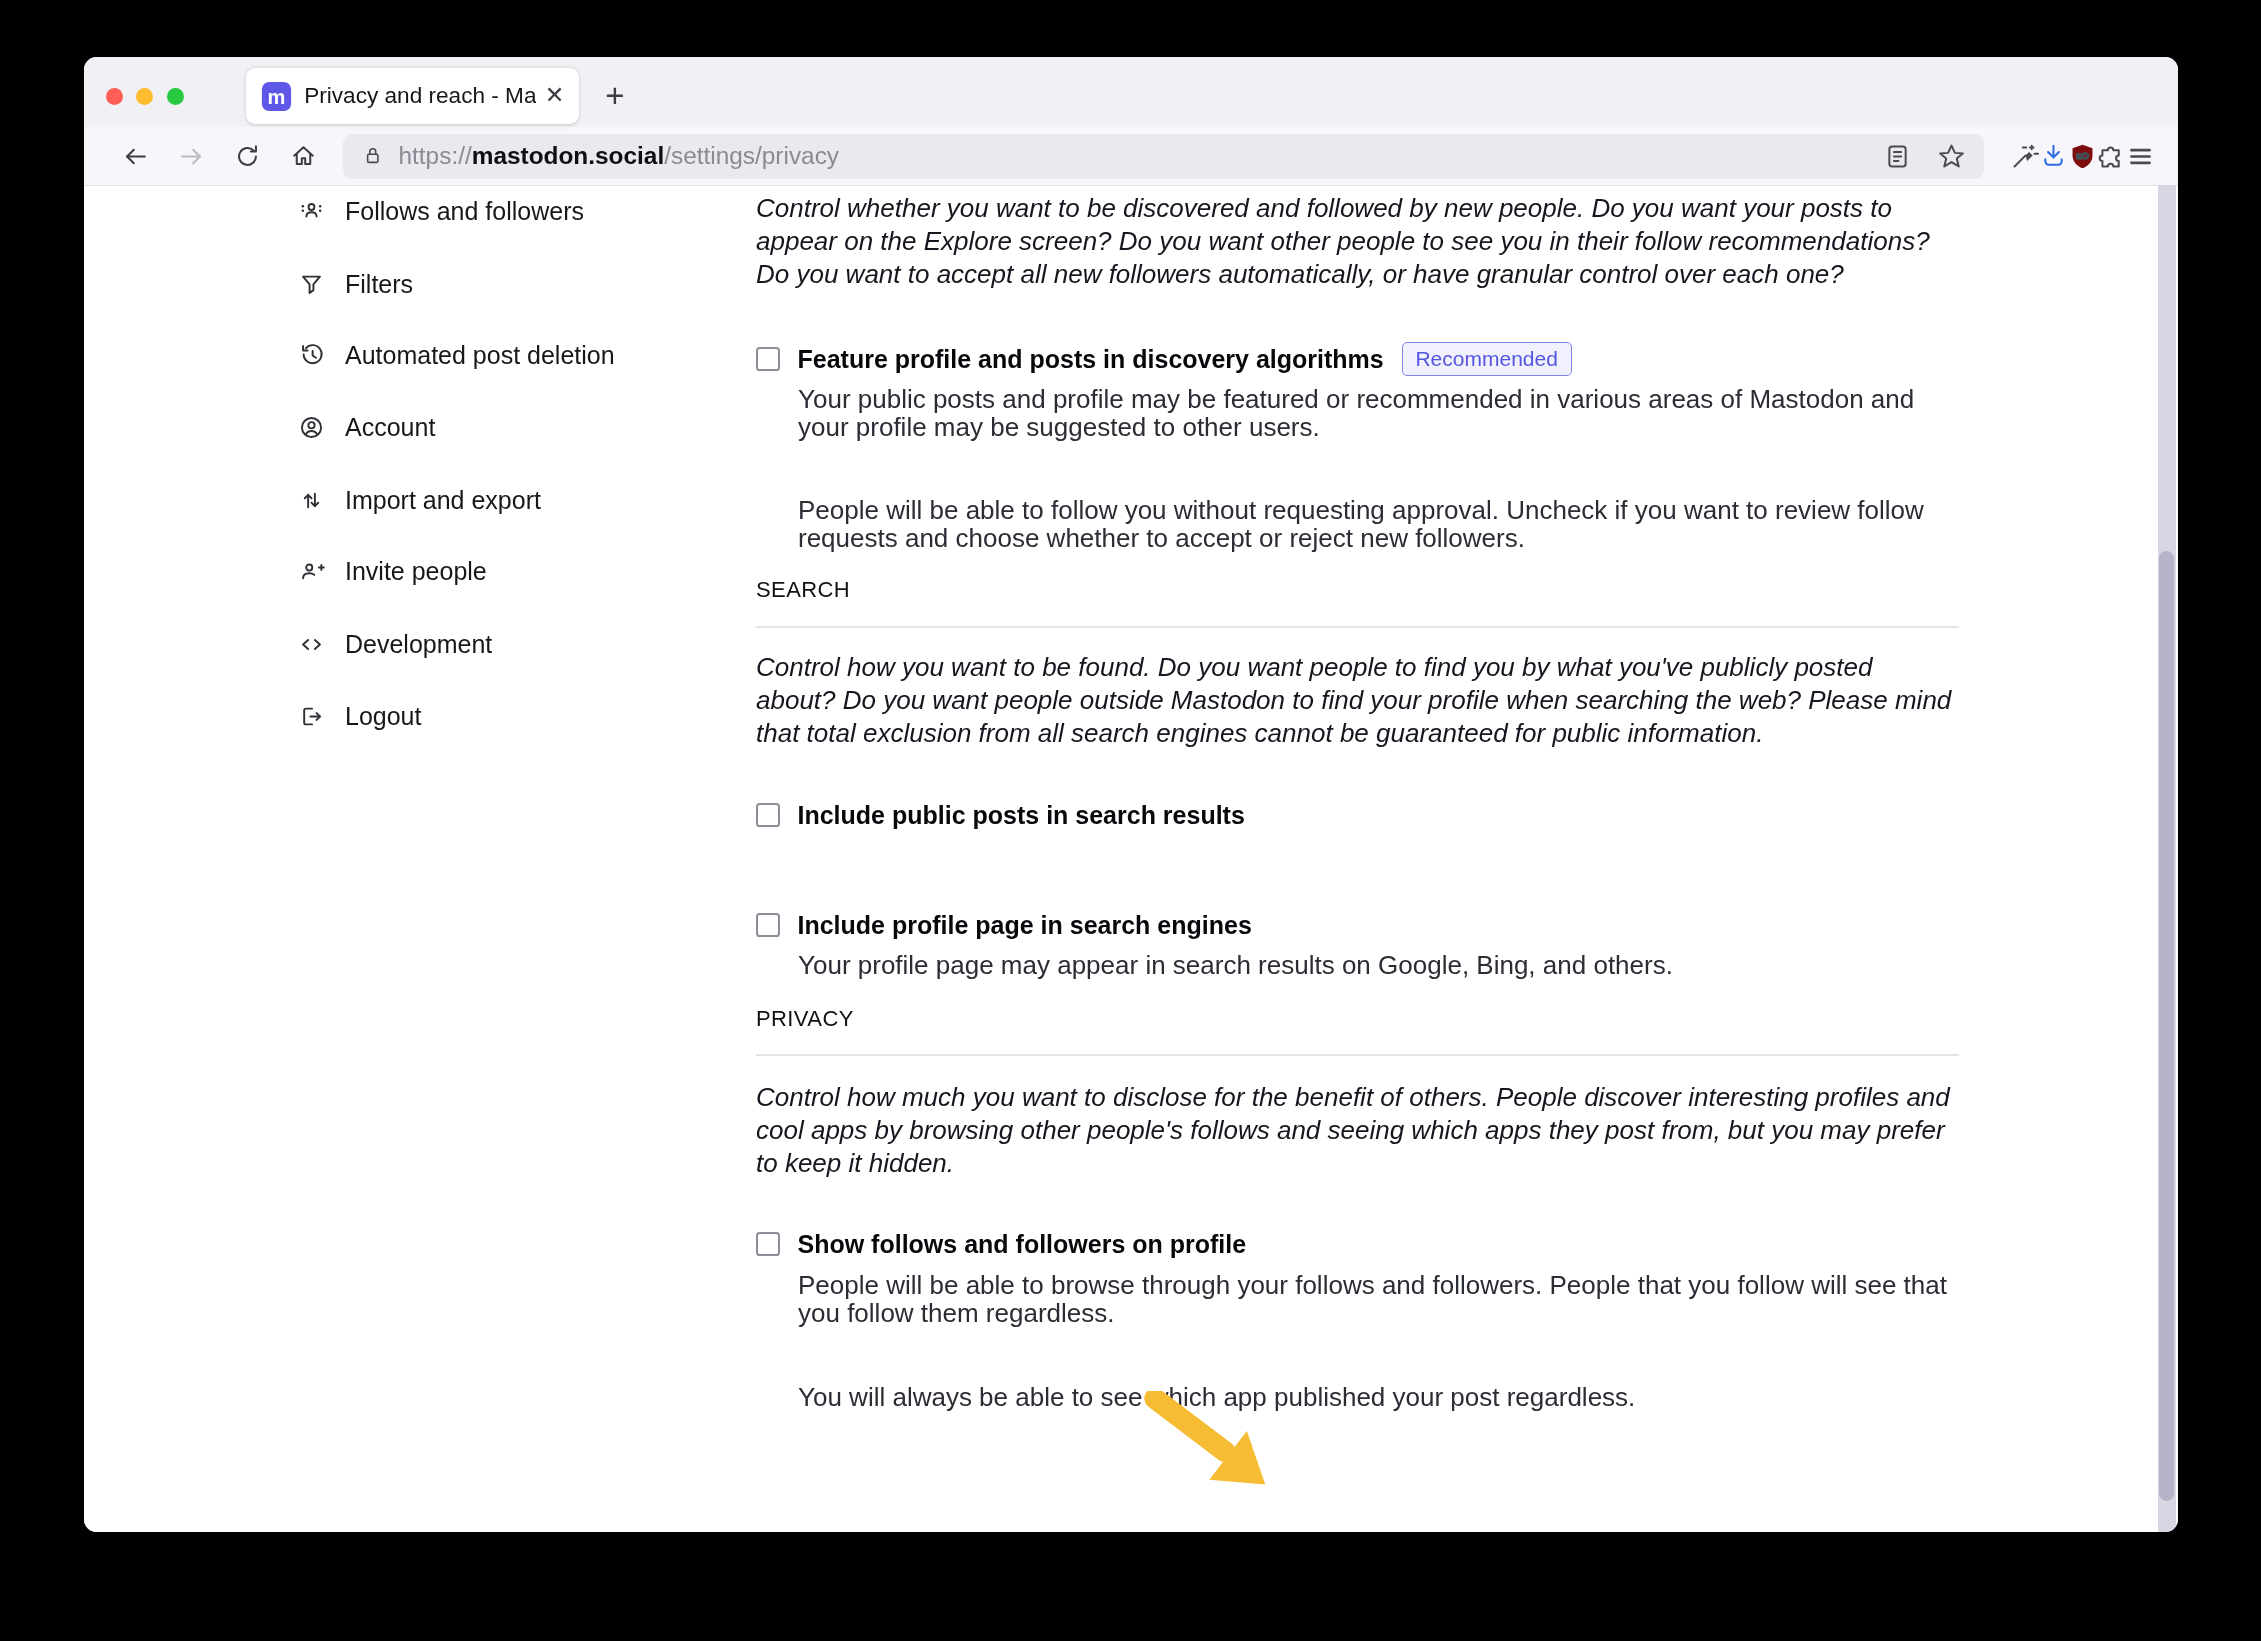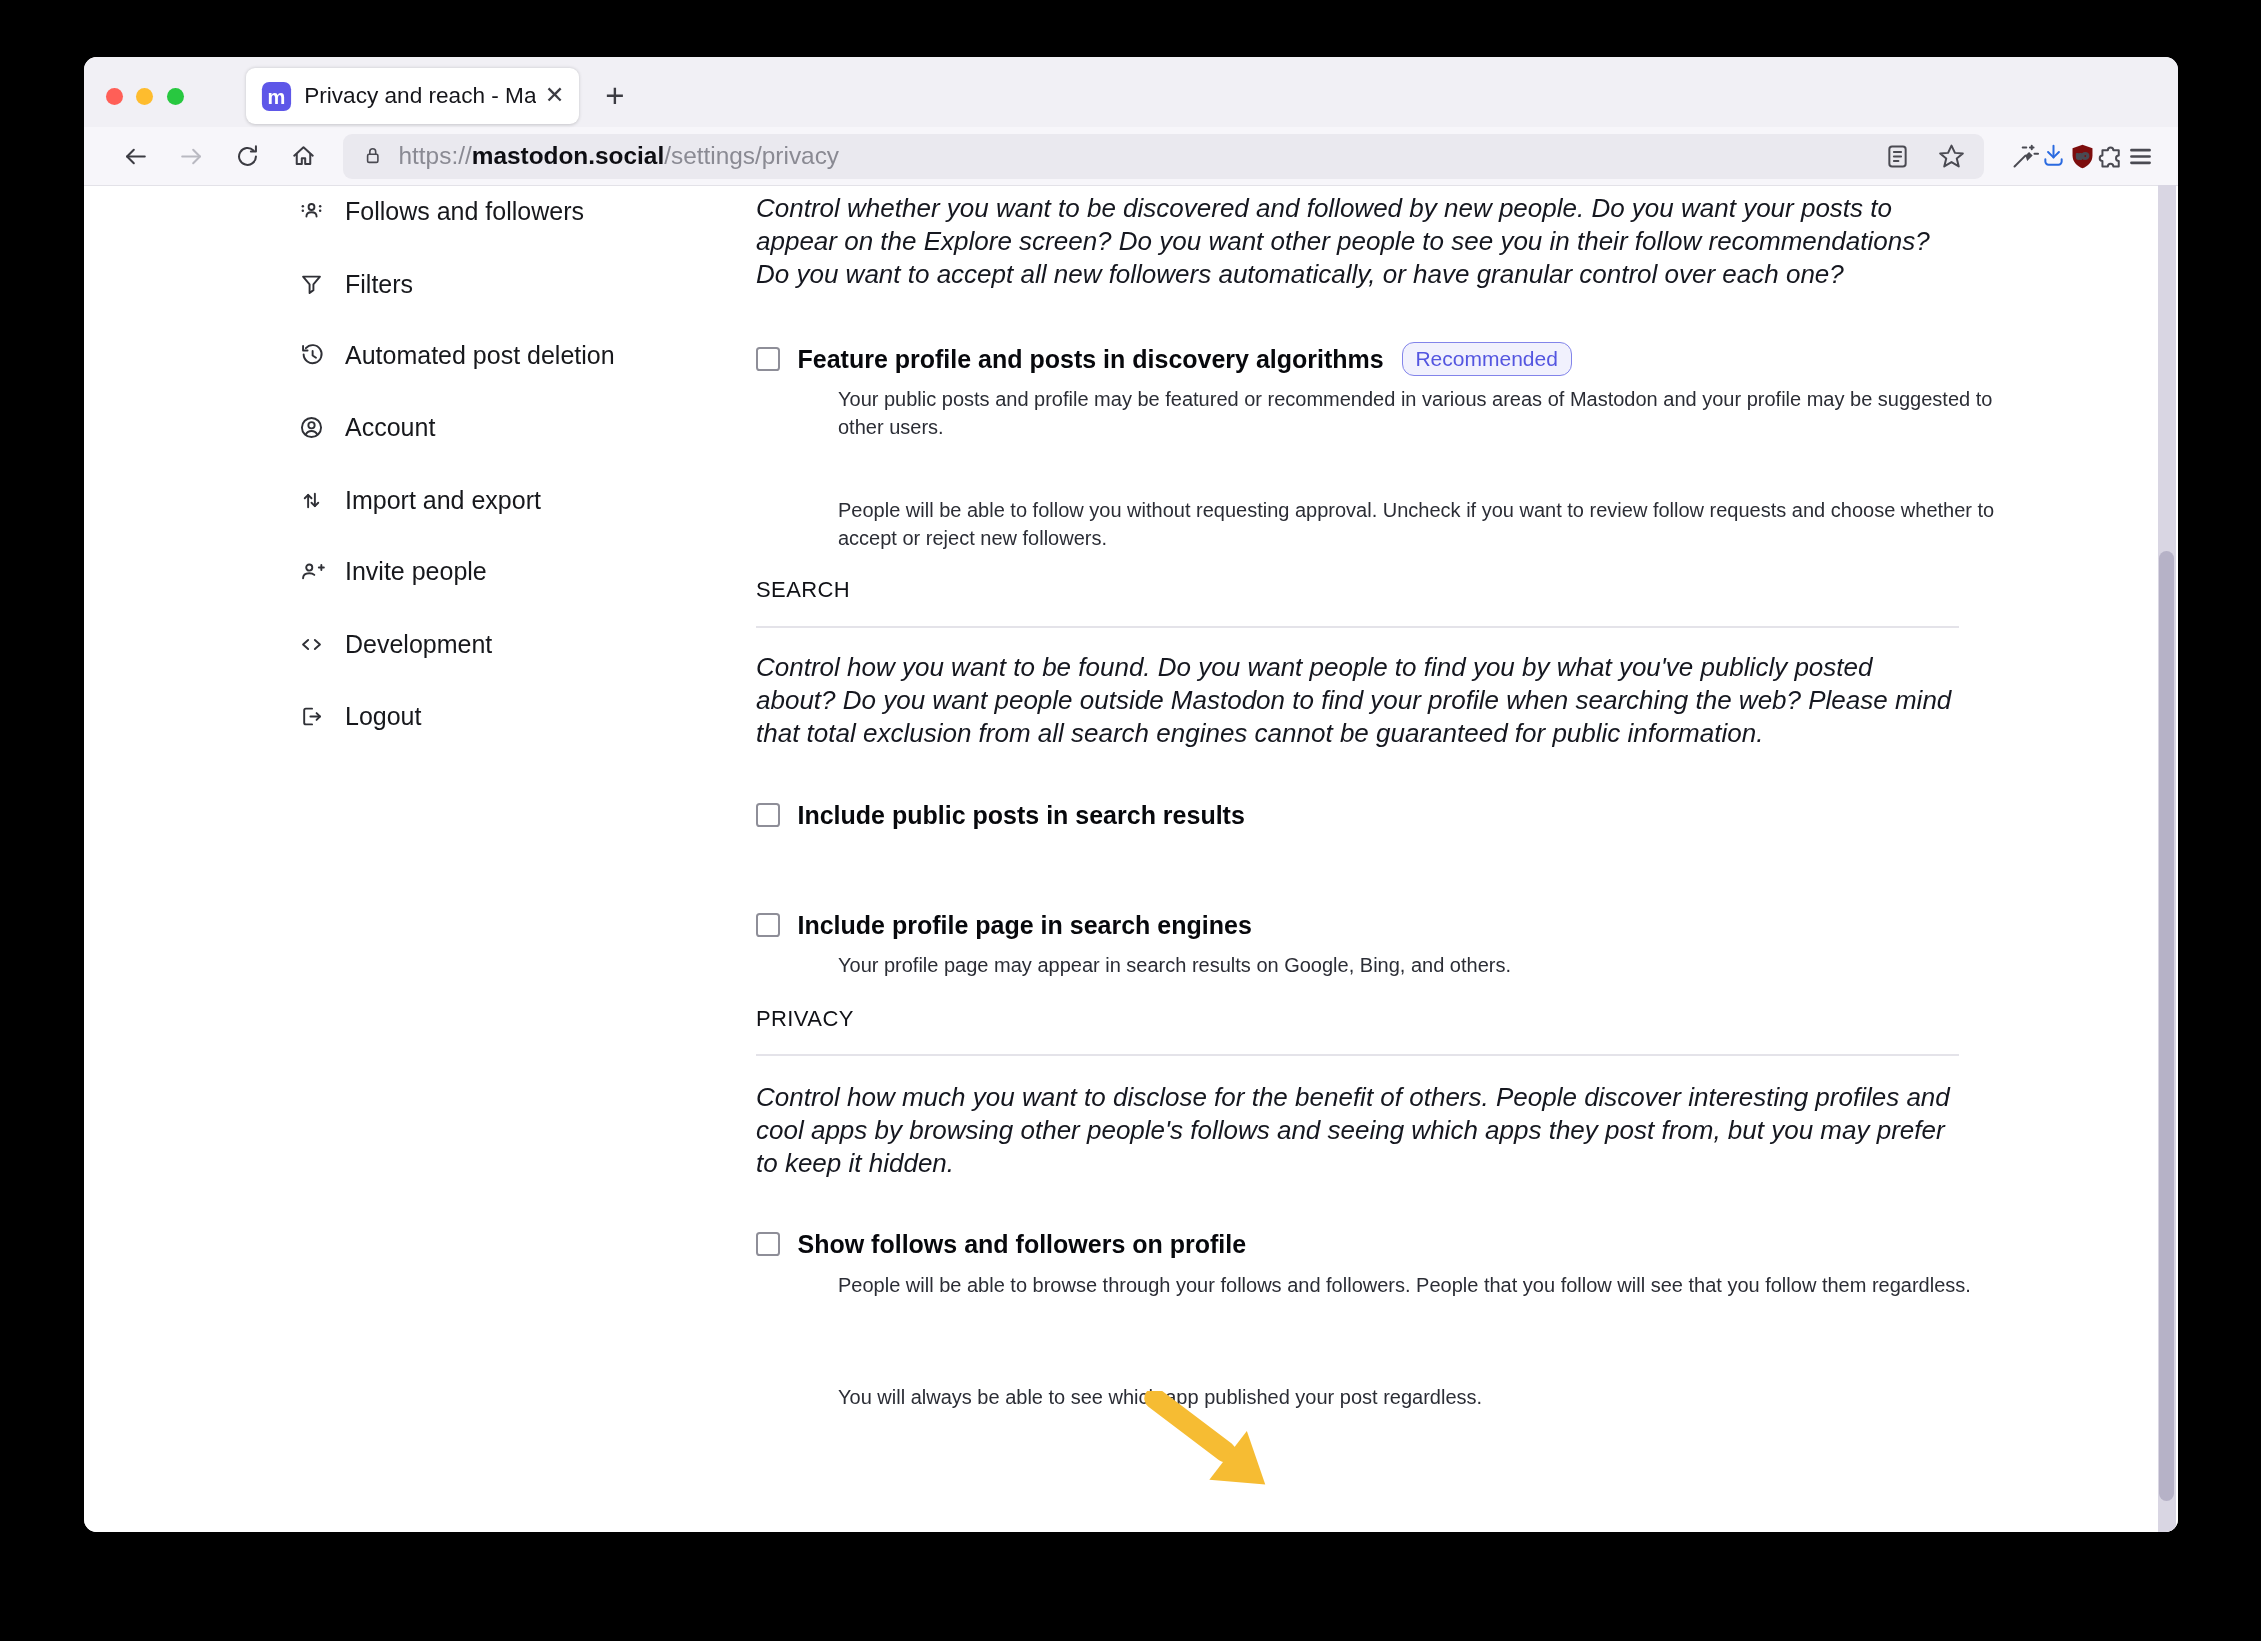--- a/index.html
+++ b/index.html
@@ -45,22 +45,22 @@
   .sidebar-item { position:absolute; left:214px; height:36px; display:flex; align-items:center; gap:20px; cursor:pointer; }
   .sicon { width:27px; height:27px; fill:none; stroke:#2f3036; stroke-width:1.7; stroke-linecap:round; stroke-linejoin:round; flex:0 0 auto; }
   .slabel { font-size:25px; color:#17181c; white-space:nowrap; }
 
   .main { position:absolute; left:672px; top:0; width:1203px; height:100%; }
   .para { position:absolute; font-size:26px; line-height:33px; color:#15171f; width:1203px;font-style:italic; }
   .srow { position:absolute; height:36px; display:flex; align-items:center; gap:18px; }
   .cb { width:23.5px; height:23.5px; border:2.7px solid #8e8e98; border-radius:3.6px; background:#fff; flex:0 0 auto; }
   .cb-label { font-size:25px; font-weight:700; color:#07080c; white-space:nowrap; }
   .badge { font-size:21px; color:#5456e0; background:#f1f1fd; border:1.8px solid #8284ea;
-           border-radius:12px; padding:3.6px 12.7px; white-space:nowrap; }
-  .hint { position:absolute; left:42px; width:1163px; font-size:20px; line-height:28px; color:#2b2d35;margin-left:40px; }
+           border-radius:5px; padding:3.6px 12.7px; white-space:nowrap; }
+  .hint { position:absolute; left:42px; width:1163px; font-size:26px; line-height:28px; color:#2b2d35; }
   .sec-title { position:absolute; font-size:22px; font-weight:400; letter-spacing:0.4px; color:#101116; }
   .hr { position:absolute; width:1203px; height:1.8px; background:#e4e3e9; }
   .save-btn { position:absolute; top:1268px; left:0; width:1203px; height:55px; background:#5a59e8;
               border:none; border-radius:7.2px; color:#fff; font-size:25px; font-weight:700;
               font-family:"Liberation Sans","DejaVu Sans",sans-serif; }
 
   
   .sb-track { position:absolute; right:1.8px; top:128px; bottom:0; width:18px; background:#d9d6e3; }
   .sb-thumb { position:absolute; left:0.9px; top:366px; width:15.4px; height:950px; background:#b6b2c7; border-radius:8.1px; }
 

